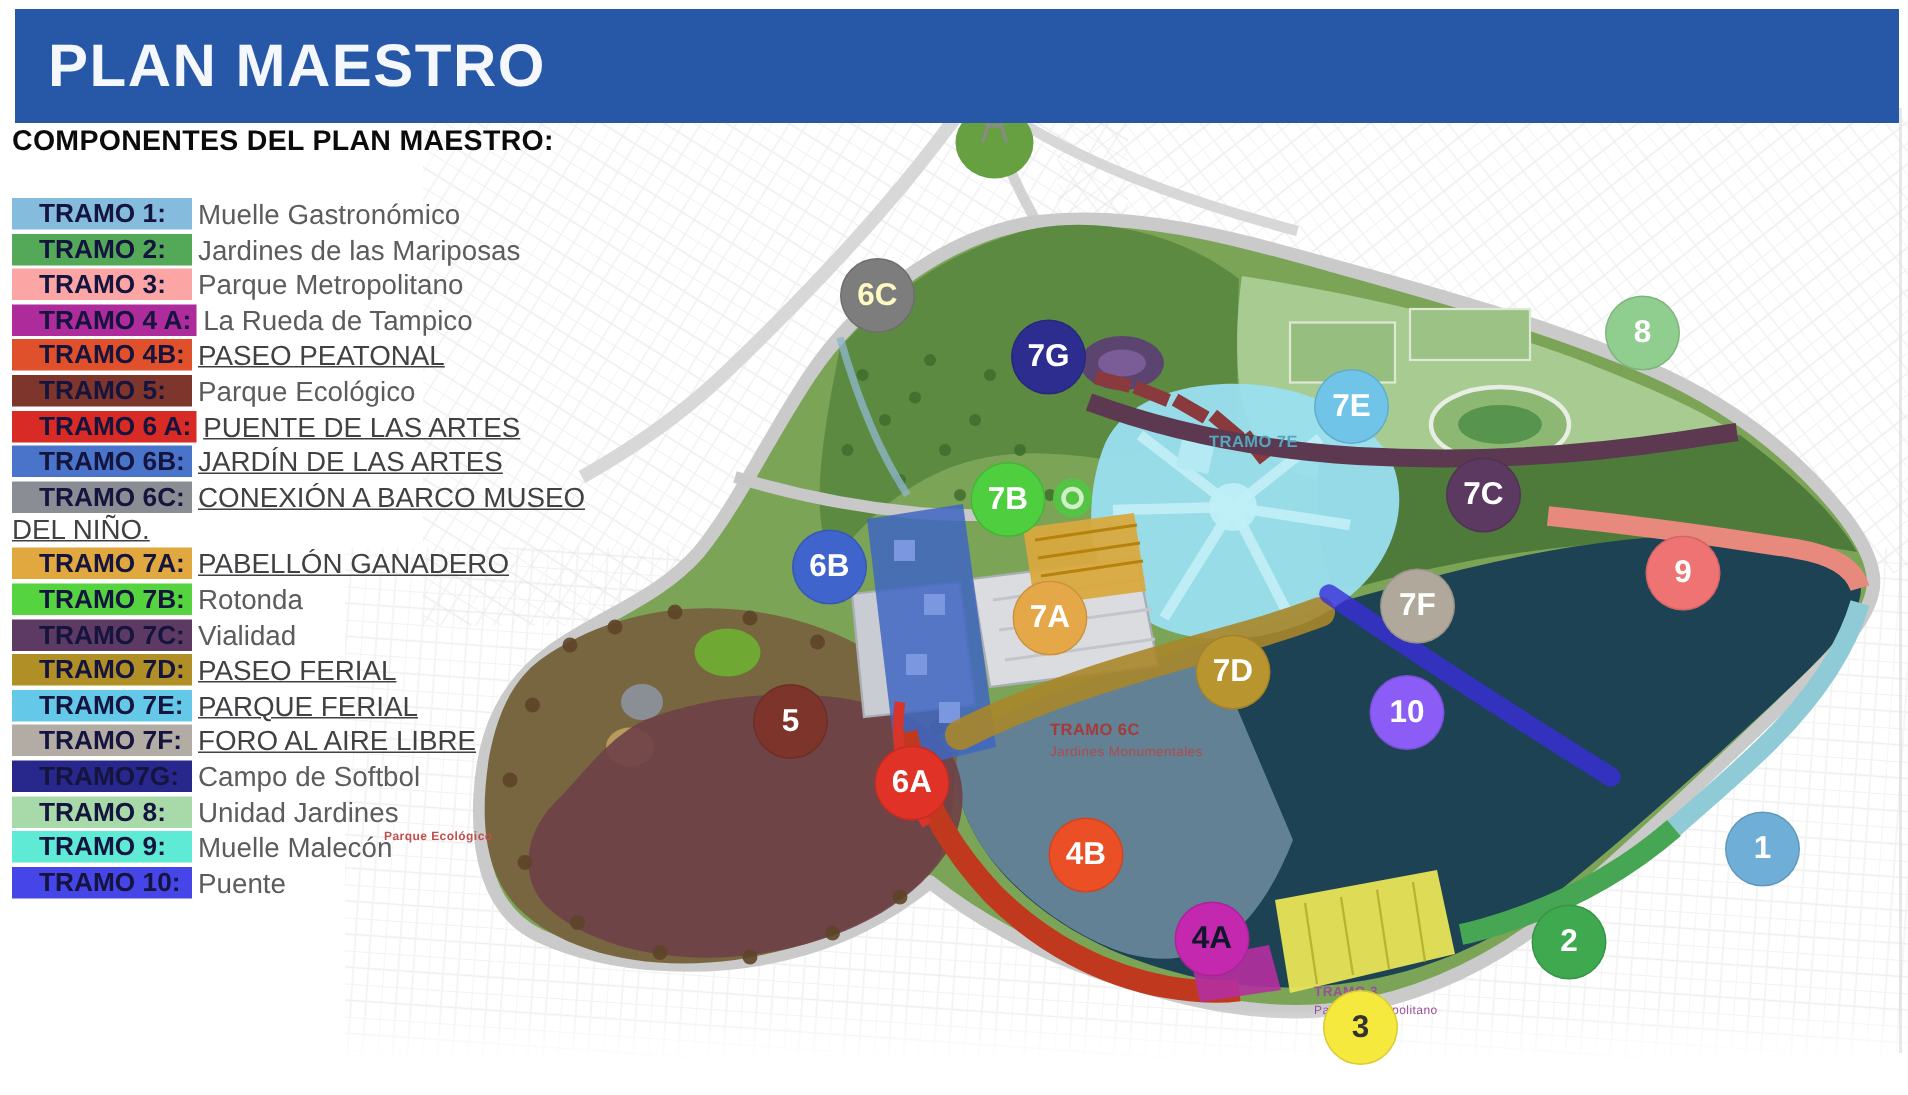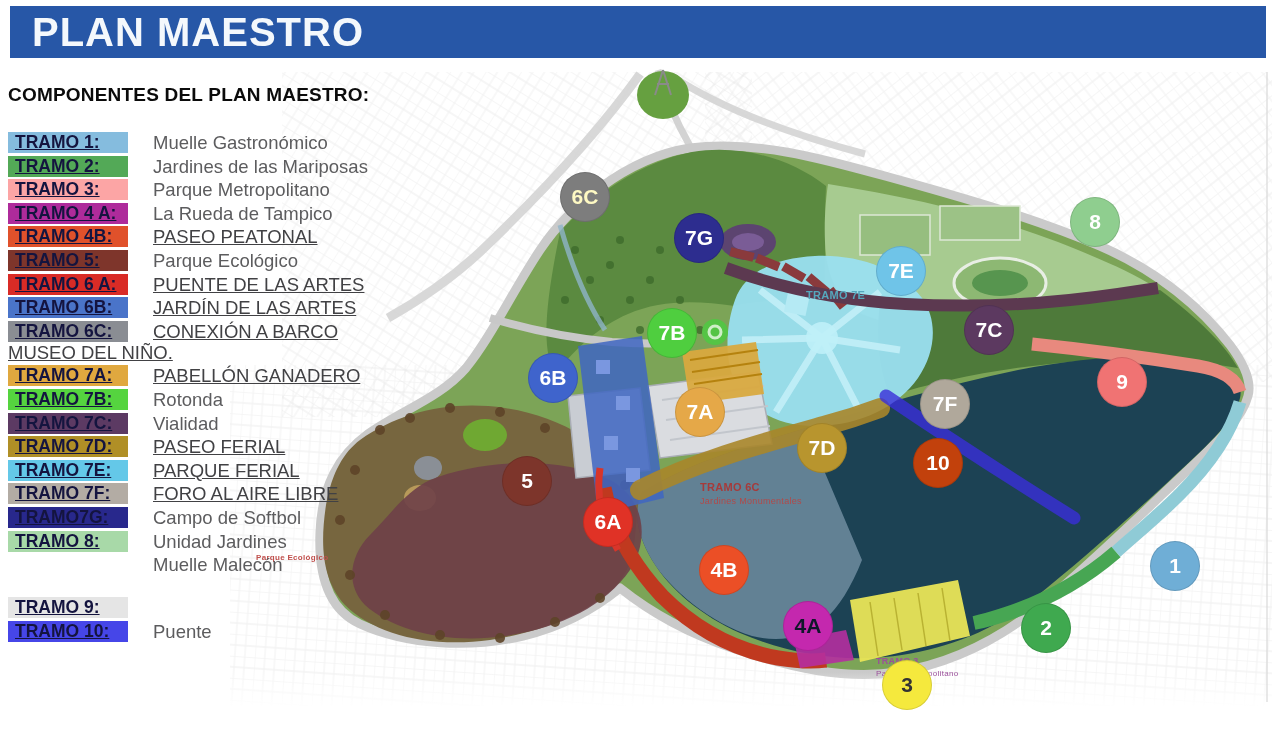--- a/index.html
+++ b/index.html
@@ -1,29 +1,29 @@
 <!DOCTYPE html>
 <html><head>
 <meta charset="utf-8">
 <style>
   html,body{margin:0;padding:0;background:#fff;}
   #stage{position:relative;width:1272px;height:730px;background:#fff;overflow:hidden;
          font-family:"Liberation Sans",sans-serif;}
   #map-art{position:absolute;left:0;top:0;z-index:1;}
   
-  .header{position:absolute;left:10px;top:6px;width:1256px;height:52px;background:#2757A7;z-index:10;
+  .header{position:absolute;left:10px;top:6px;width:1256px;height:76px;background:#2757A7;z-index:10;
           display:flex;align-items:center;}
   .header h1{margin:0 0 0 22px;font-size:40px;font-weight:bold;color:#F4F8FC;letter-spacing:1px;}
   
   .legend{position:absolute;left:8px;top:84px;width:400px;z-index:6;}
   .legend h2{margin:0 0 26px 0;font-size:19px;font-weight:bold;color:#0B0B0B;letter-spacing:.2px;}
   .lrow{display:block;margin-bottom:2.6px;line-height:21px;font-size:18.5px;}
   .chip{display:inline-block;box-sizing:border-box;min-width:120px;height:21px;line-height:21px;
-        padding:0 4px 0 7px;font-weight:bold;font-size:17.5px;color:#14143F;vertical-align:top;text-decoration:underline;}
-  .llabel{padding-left:25px;color:#5C5C5E;}
+        padding:0 4px 0 18px;font-weight:bold;font-size:17.5px;color:#14143F;vertical-align:top;}
+  .llabel{padding-left:4px;color:#5C5C5E;}
   .llabel.u{text-decoration:underline;color:#414144;}
   
   .marker{position:absolute;width:50px;height:50px;border-radius:50%;z-index:5;
           transform:translate(-50%,-50%);display:flex;align-items:center;justify-content:center;
           font-size:21px;font-weight:bold;color:#fff;box-shadow:inset 0 0 0 1px rgba(0,0,0,.12);}
   
   .ann{position:absolute;z-index:3;white-space:nowrap;letter-spacing:.3px;}
 </style>
 </head>
 <body>
@@ -239,37 +239,37 @@
       <div class="lrow"><span class="chip" style="background: rgb(74, 116, 201);">TRAMO 6B:</span><span class="llabel u">JARDÍN DE LAS ARTES</span></div>
       <div class="lrow"><span class="chip" style="background: rgb(138, 141, 147);">TRAMO 6C:</span><span class="llabel u">CONEXIÓN A BARCO MUSEO DEL NIÑO.</span></div>
       <div class="lrow"><span class="chip" style="background: rgb(224, 168, 63);">TRAMO 7A:</span><span class="llabel u">PABELLÓN GANADERO</span></div>
       <div class="lrow"><span class="chip" style="background: rgb(85, 212, 63);">TRAMO 7B:</span><span class="llabel">Rotonda</span></div>
       <div class="lrow"><span class="chip" style="background: rgb(92, 58, 99);">TRAMO 7C:</span><span class="llabel">Vialidad</span></div>
       <div class="lrow"><span class="chip" style="background: rgb(176, 143, 38);">TRAMO 7D:</span><span class="llabel u">PASEO FERIAL</span></div>
       <div class="lrow"><span class="chip" style="background: rgb(100, 200, 232);">TRAMO 7E:</span><span class="llabel u">PARQUE FERIAL</span></div>
       <div class="lrow"><span class="chip" style="background: rgb(179, 172, 164);">TRAMO 7F:</span><span class="llabel u">FORO AL AIRE LIBRE</span></div>
       <div class="lrow"><span class="chip" style="background: rgb(40, 40, 140);">TRAMO7G:</span><span class="llabel">Campo de Softbol</span></div>
       <div class="lrow"><span class="chip" style="background: rgb(168, 217, 168);">TRAMO 8:</span><span class="llabel">Unidad Jardines</span></div>
-      <div class="lrow"><span class="chip" style="background: #e5e5e5; margin-top: 43px;">TRAMO 9:</span><span class="llabel">Muelle Malecón</span></div>
+      <div class="lrow"><span class="chip" style="background: #5eead4;">TRAMO 9:</span><span class="llabel">Muelle Malecón</span></div>
       <div class="lrow"><span class="chip" style="background: rgb(70, 70, 232);">TRAMO 10:</span><span class="llabel">Puente</span></div>
     </div>
   </div>
 
   <div class="marker" style="left: 585px; top: 197px; background: rgb(125, 125, 125); color: #fef9c3;">6C</div>
   <div class="marker" style="left: 699px; top: 238px; background: rgb(45, 45, 143); color: rgb(255, 255, 255);">7G</div>
   <div class="marker" style="left: 1095px; top: 222px; background: rgb(143, 206, 143); color: rgb(255, 255, 255);">8</div>
   <div class="marker" style="left: 901px; top: 271px; background: rgb(111, 196, 232); color: rgb(255, 255, 255);">7E</div>
   <div class="marker" style="left: 672px; top: 333px; background: rgb(79, 206, 63); color: rgb(255, 255, 255);">7B</div>
   <div class="marker" style="left: 989px; top: 330px; background: rgb(92, 57, 96); color: rgb(255, 255, 255);">7C</div>
   <div class="marker" style="left: 553px; top: 378px; background: rgb(63, 100, 204); color: rgb(255, 255, 255);">6B</div>
   <div class="marker" style="left: 1122px; top: 382px; background: rgb(240, 115, 115); color: rgb(255, 255, 255);">9</div>
   <div class="marker" style="left: 945px; top: 404px; background: rgb(176, 168, 155); color: rgb(255, 255, 255);">7F</div>
   <div class="marker" style="left: 700px; top: 412px; background: rgb(229, 168, 72); color: rgb(255, 255, 255);">7A</div>
   <div class="marker" style="left: 822px; top: 448px; background: rgb(184, 149, 46); color: rgb(255, 255, 255);">7D</div>
-  <div class="marker" style="left: 938px; top: 463px; background: #c2410c; color: rgb(255, 255, 255);">10</div>
+  <div class="marker" style="left: 938px; top: 475px; background: #8b5cf6; color: rgb(255, 255, 255);">10</div>
   <div class="marker" style="left: 527px; top: 481px; background: rgb(125, 53, 43); color: rgb(255, 255, 255);">5</div>
   <div class="marker" style="left: 608px; top: 522px; background: rgb(224, 50, 38); color: rgb(255, 255, 255);">6A</div>
   <div class="marker" style="left: 724px; top: 570px; background: rgb(235, 79, 38); color: rgb(255, 255, 255);">4B</div>
   <div class="marker" style="left: 1175px; top: 566px; background: rgb(111, 174, 214); color: rgb(255, 255, 255);">1</div>
   <div class="marker" style="left: 808px; top: 626px; background: rgb(196, 40, 174); color: #0f172a;">4A</div>
   <div class="marker" style="left: 1046px; top: 628px; background: rgb(63, 169, 79); color: rgb(255, 255, 255);">2</div>
   <div class="marker" style="left: 907px; top: 685px; background: rgb(245, 233, 61); color: rgb(51, 51, 51);">3</div>
 
   <span class="ann" style="left: 700px; top: 481px; color: rgb(166, 58, 58); font-size: 11px; font-weight: bold;">TRAMO 6C</span>
   <span class="ann" style="left: 700px; top: 496px; color: rgb(176, 74, 74); font-size: 9px;">Jardines Monumentales</span>

